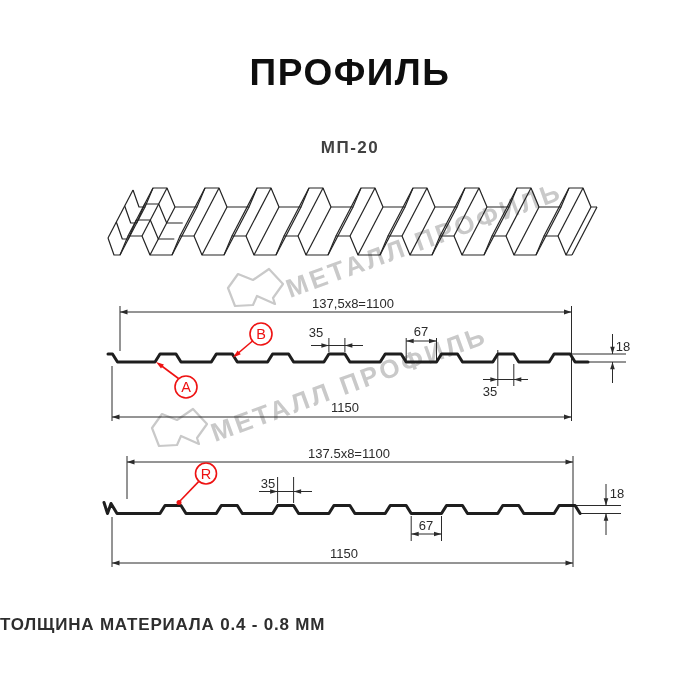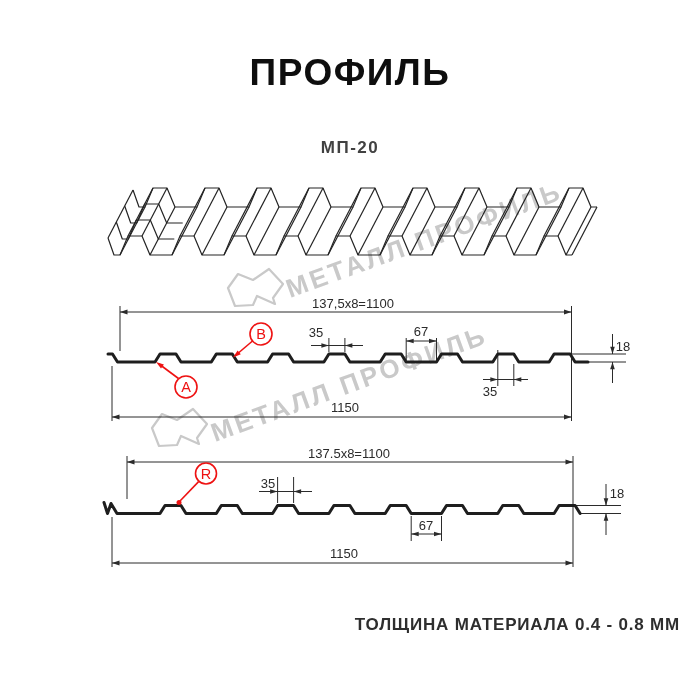--- a/index.html
+++ b/index.html
@@ -15,21 +15,21 @@
   }
   .title{
     position:absolute;top:52px;left:0;width:700px;text-align:center;
     font-size:37px;font-weight:bold;letter-spacing:1.5px;color:#0e0e0e;
   }
   .subtitle{
     position:absolute;top:97px;left:0;width:700px;text-align:center;
     font-size:17px;font-weight:bold;letter-spacing:1.5px;color:#414141;margin-top:41px;
   }
   .footer-note{
-    position:absolute;top:615px;left:0;width:680px;text-align:right;
+    position:absolute;top:615px;left:0;width:680px;text-align:left;
     font-size:17px;font-weight:bold;letter-spacing:0.8px;color:#2e2e2e;
   }
   svg{position:absolute;top:0;left:0;}
   .thick{stroke:var(--line);stroke-width:3;fill:none;stroke-linejoin:round;stroke-linecap:round;}
   .thin{stroke:#2b2b2b;stroke-width:1;fill:none;}
   .persp{stroke:#242424;stroke-width:1.2;fill:none;stroke-linejoin:round;}
   .arrow{fill:#2b2b2b;stroke:none;}
   .dim-text{font-size:13px;fill:#2b2b2b;text-anchor:middle;font-family:"Liberation Sans",sans-serif;}
   .red-stroke{stroke:var(--red);stroke-width:1.6;fill:none;}
   .red-fill{fill:var(--red);stroke:none;}

